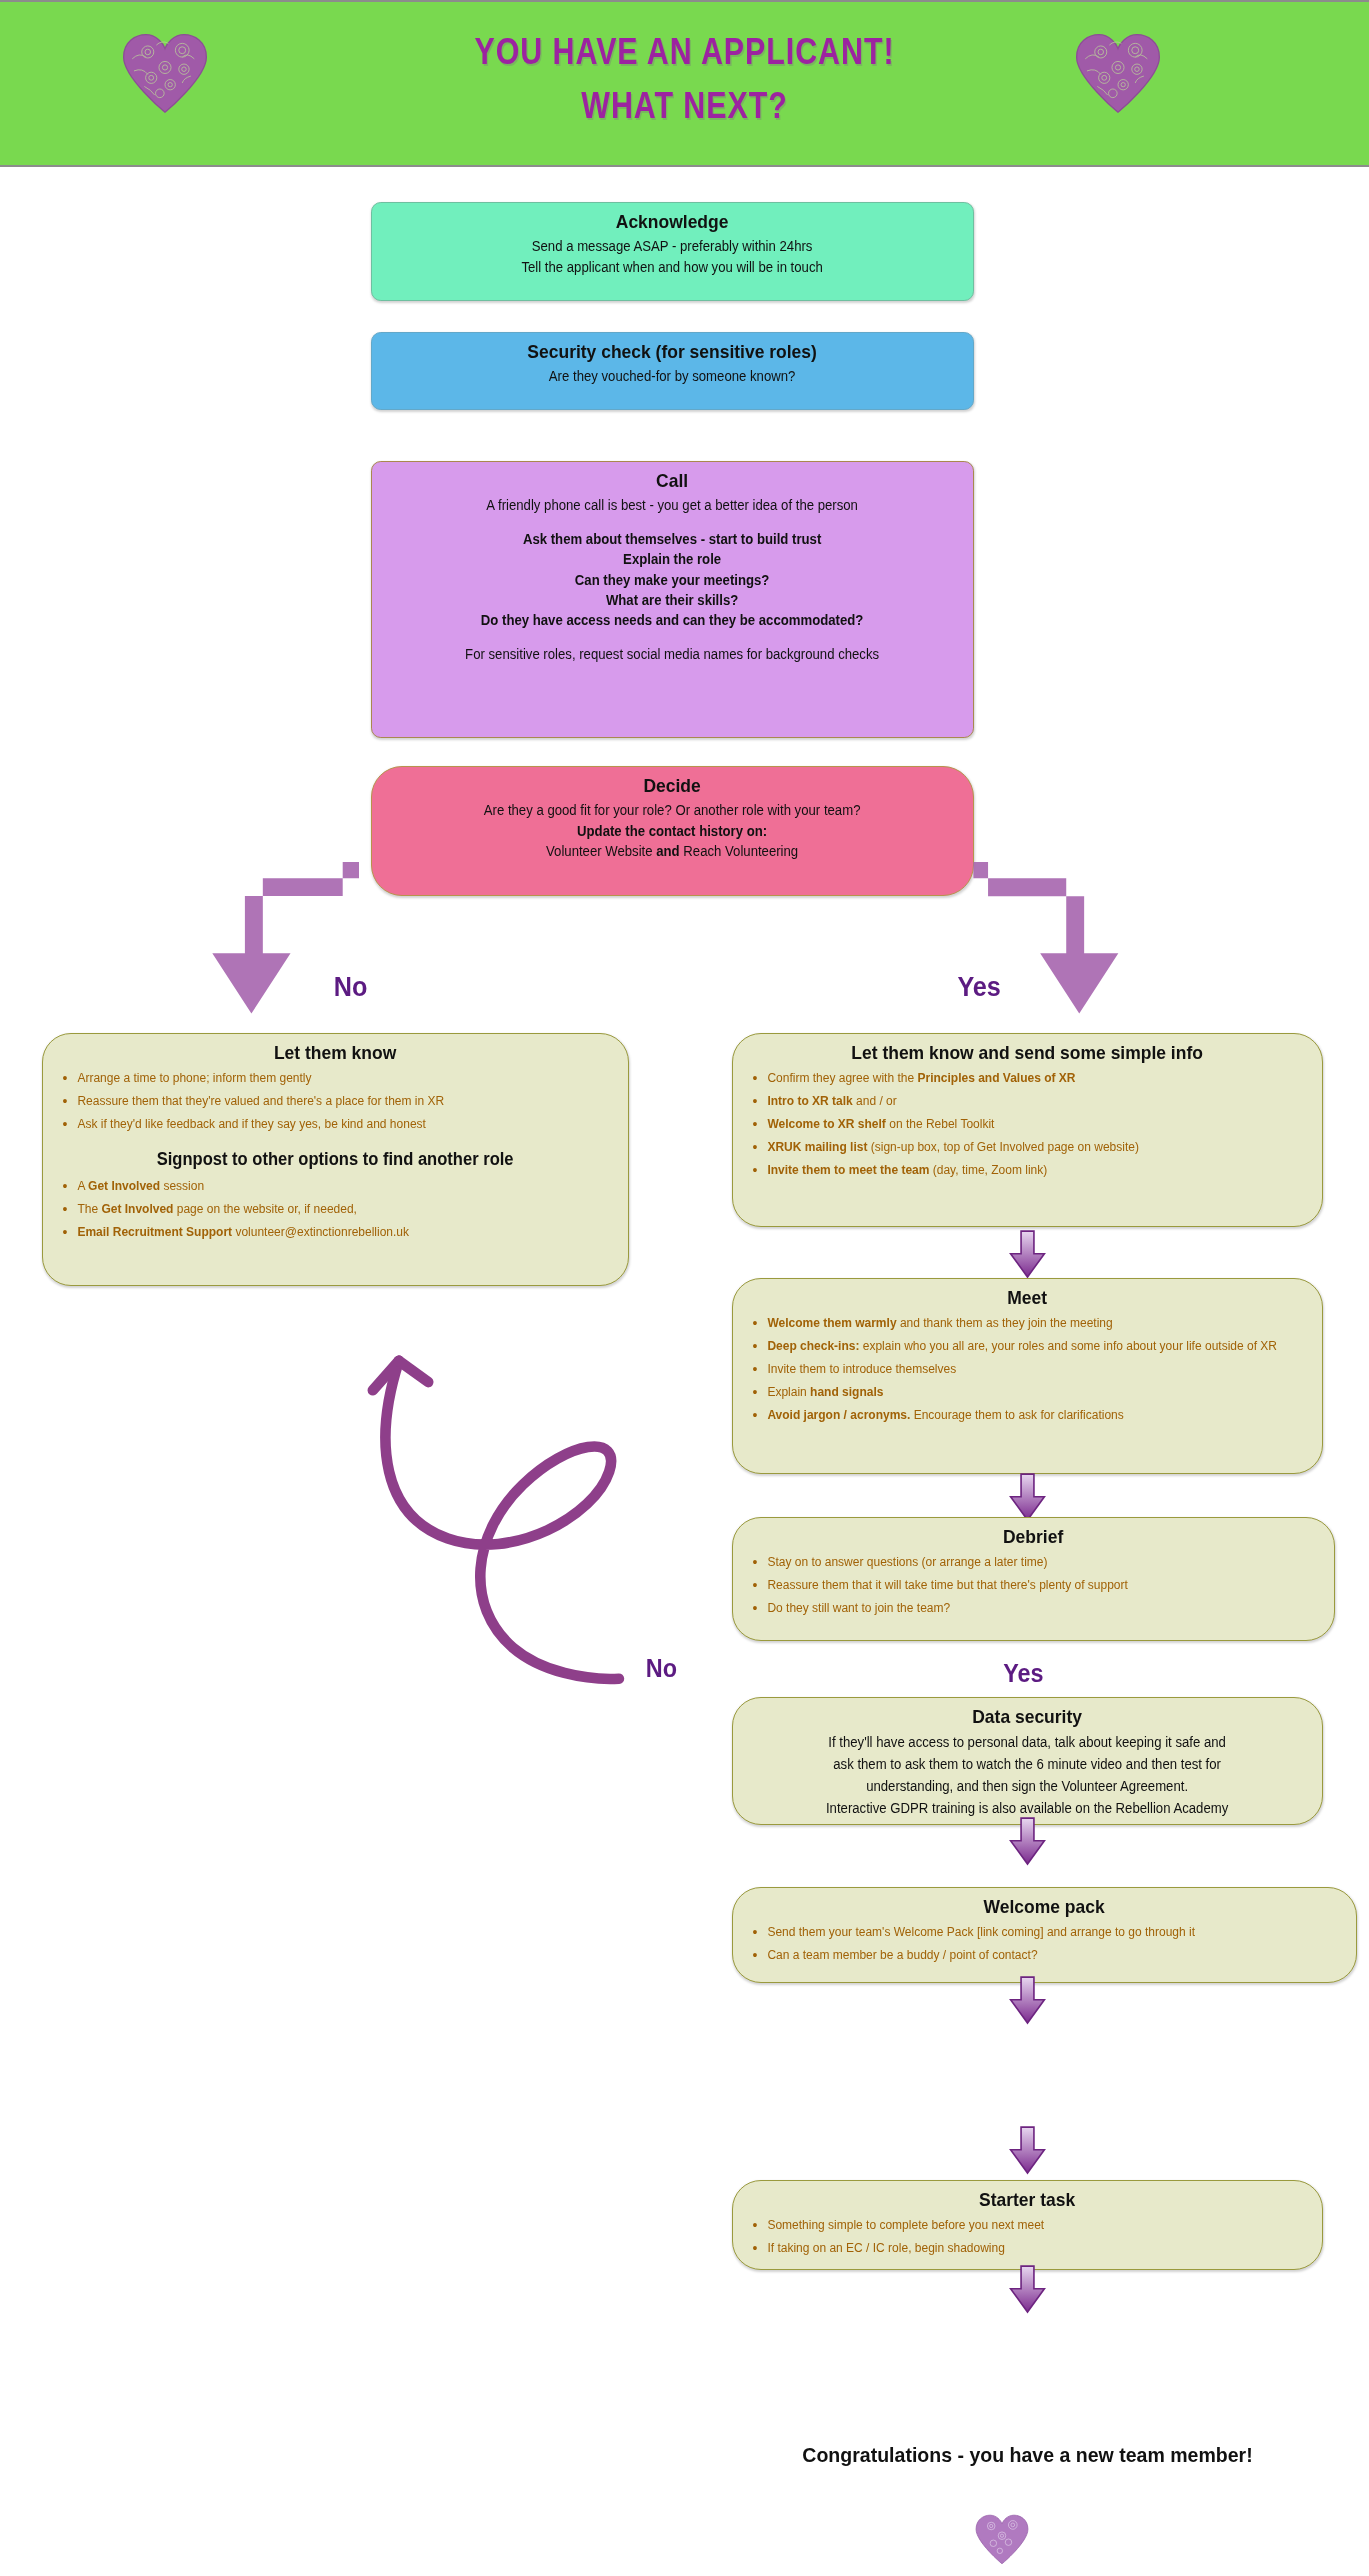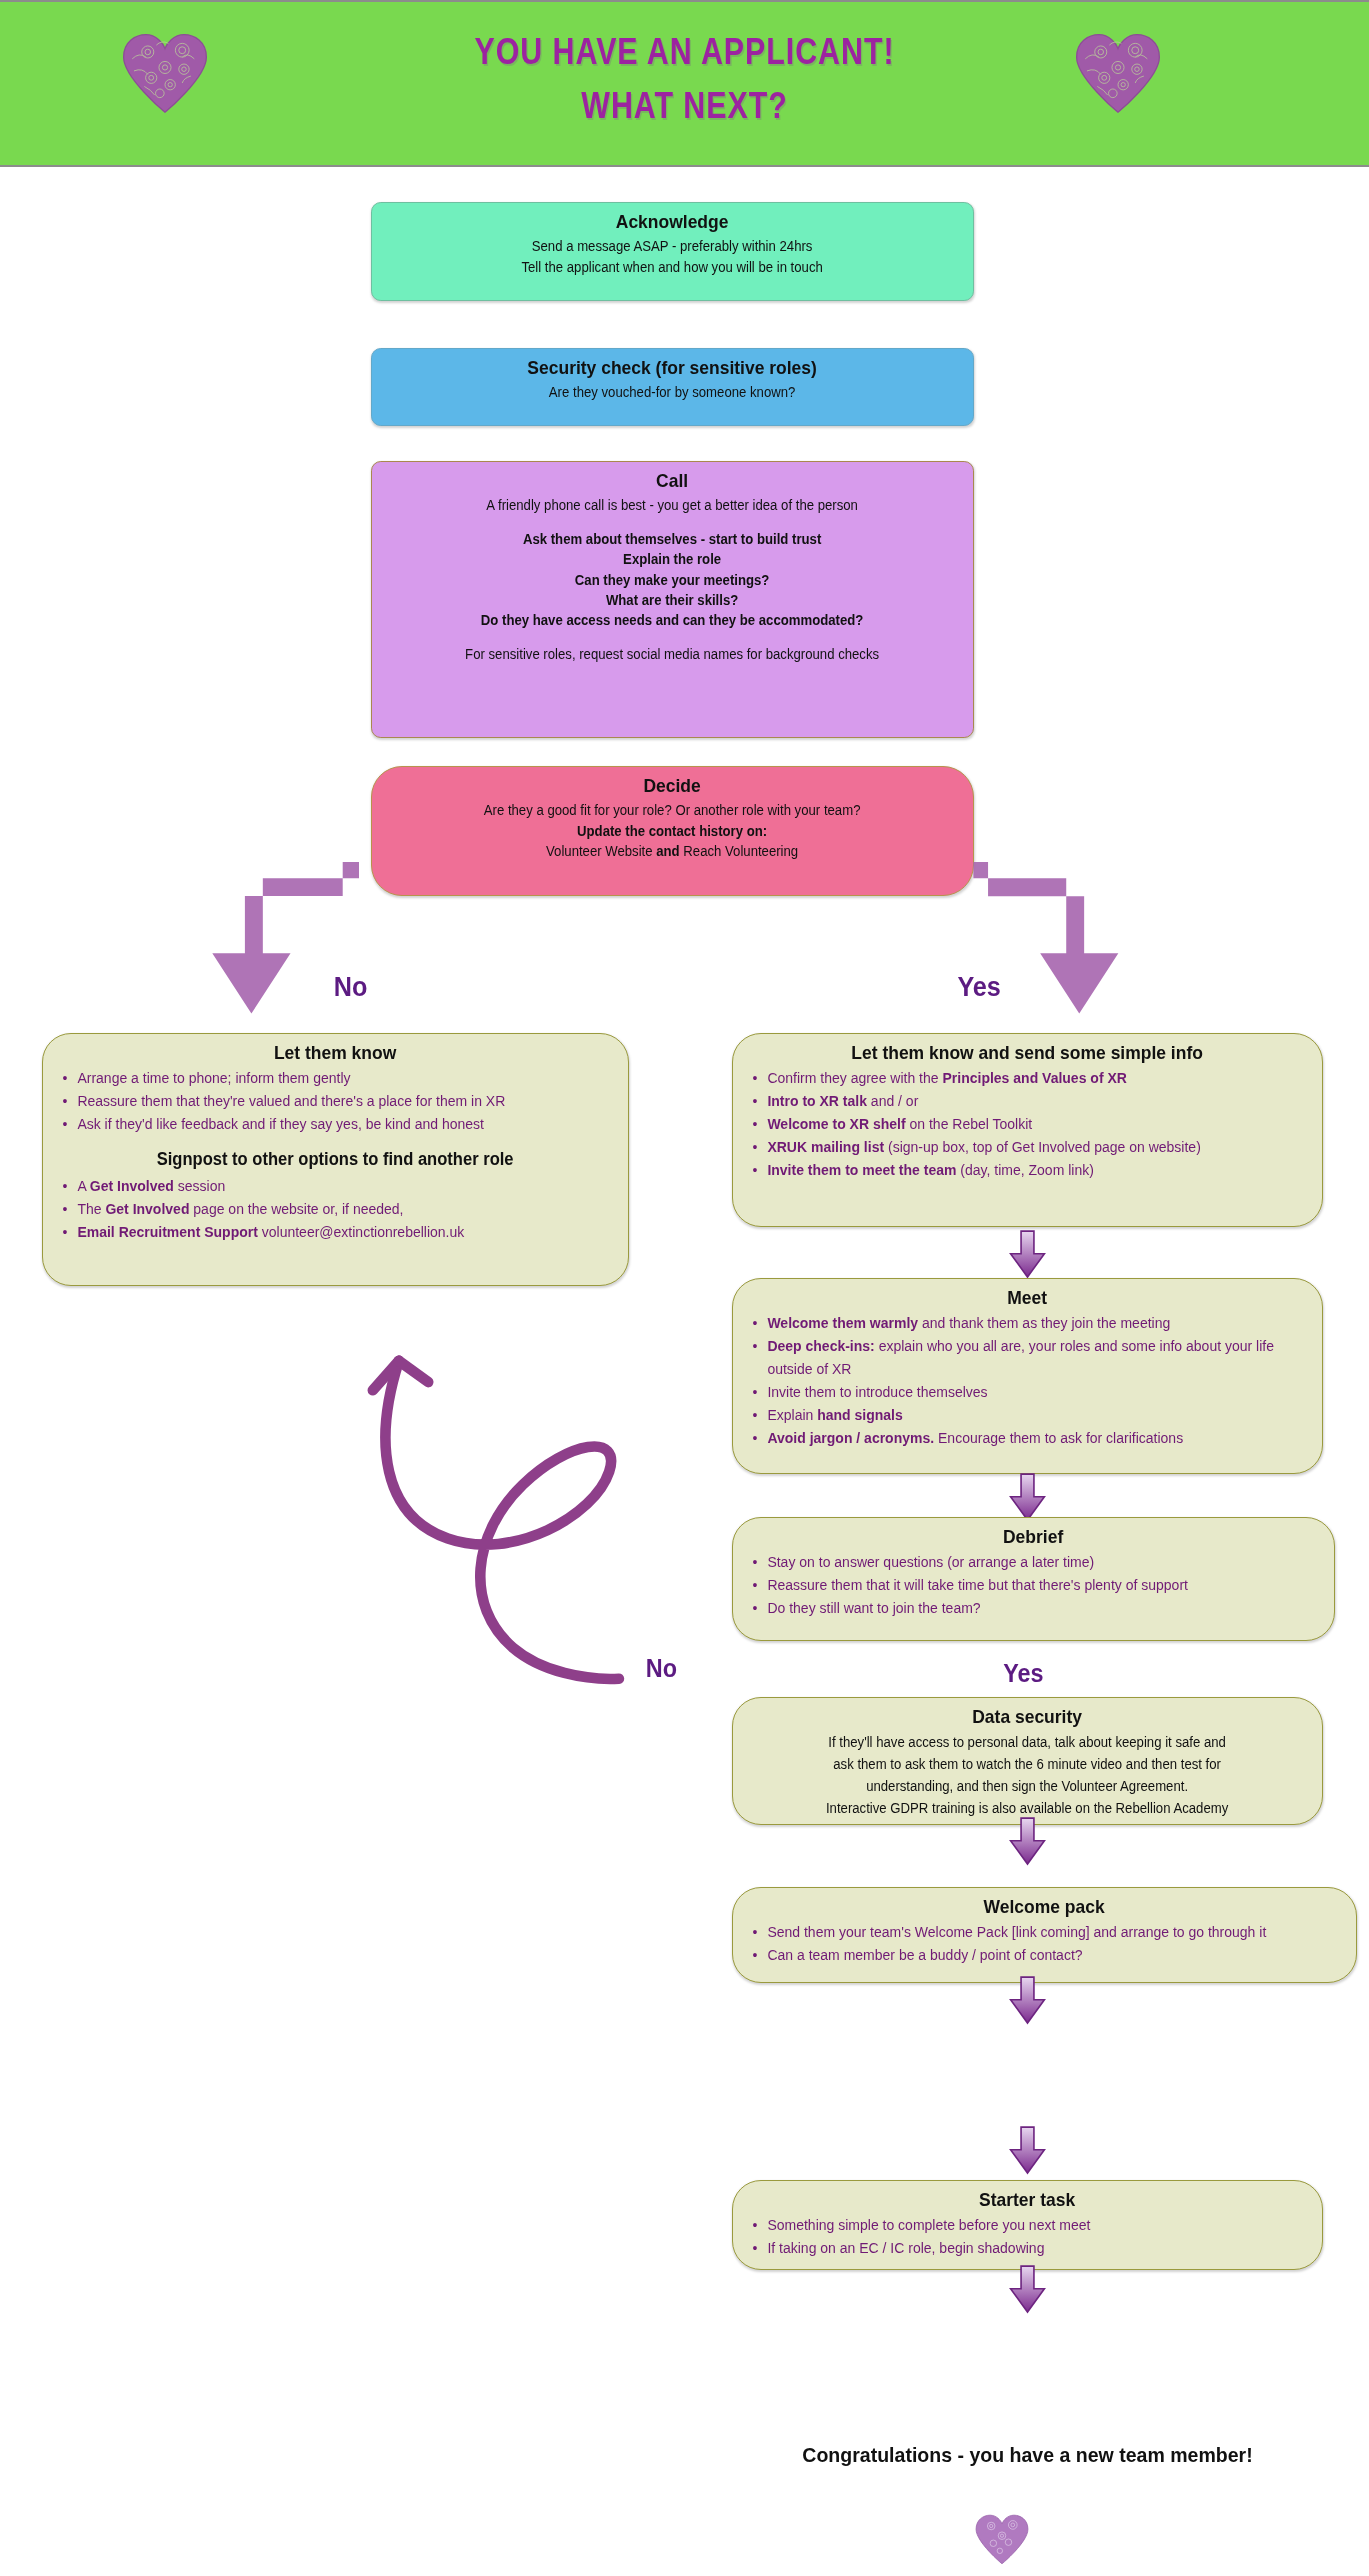--- a/index.html
+++ b/index.html
@@ -78,23 +78,23 @@
     font-stretch: condensed;
     transform: scaleX(0.94);
   }
   .box .bl.bold { font-weight: bold; }
   .box .sp { display: block; height: 13px; }
 
   .box ul { list-style: none; margin: 3.3px 0 0 0; padding: 0; }
   .box li {
     position: relative;
     padding-left: 23px;
-    font-size: 14px;
+    font-size: 12px;
     line-height: 23px;
-    color: #701a75;
+    color: #a16207;
     text-align: left;
     font-stretch: condensed;
   }
   .box li::before {
     content: "•";
     position: absolute;
     left: 8.1px; top: 0;
     font-size: 14px;
   }
   .box li b { font-weight: bold; }
@@ -110,21 +110,21 @@
   }
 
   .c-green  { background: #71efbd; border-color: #6fbfa0; }
   .c-blue   { background: #5cb7e8; border-color: #63a8c9; }
   .c-purple { background: #d79bec; border-color: #a9884f; }
   .c-pink   { background: #ef6f96; border-color: #b8934c; }
   .c-khaki  { background: #e7e9ca; border-color: #9a9a3d; border-radius: 29px; }
 
   
   #box-acknowledge   { left: 371px; top: 202px;  width: 603px; height: 99px; }
-  #box-security      { left: 371px; top: 332px;  width: 603px; height: 78px; margin-top: 16px;  }
+  #box-security      { left: 371px; top: 332px;  width: 603px; height: 78px;  }
   #box-call          { left: 371px; top: 461px;  width: 603px; height: 277px; }
   #box-decide        { left: 371px; top: 766px;  width: 603px; height: 130px; border-radius: 31px; }
 
   #box-letthemknow   { left: 42px;  top: 1033px; width: 587px; height: 253px; }
 
   #box-info          { left: 732px; top: 1033px; width: 591px; height: 194px; }
   #box-meet          { left: 732px; top: 1278px; width: 591px; height: 196px; }
   #box-debrief       { left: 732px; top: 1517px; width: 603px; height: 124px; }
   #box-datasec       { left: 732px; top: 1697px; width: 591px; height: 128px; }
   #box-welcomepack   { left: 732px; top: 1887px; width: 625px; height: 96px; }

